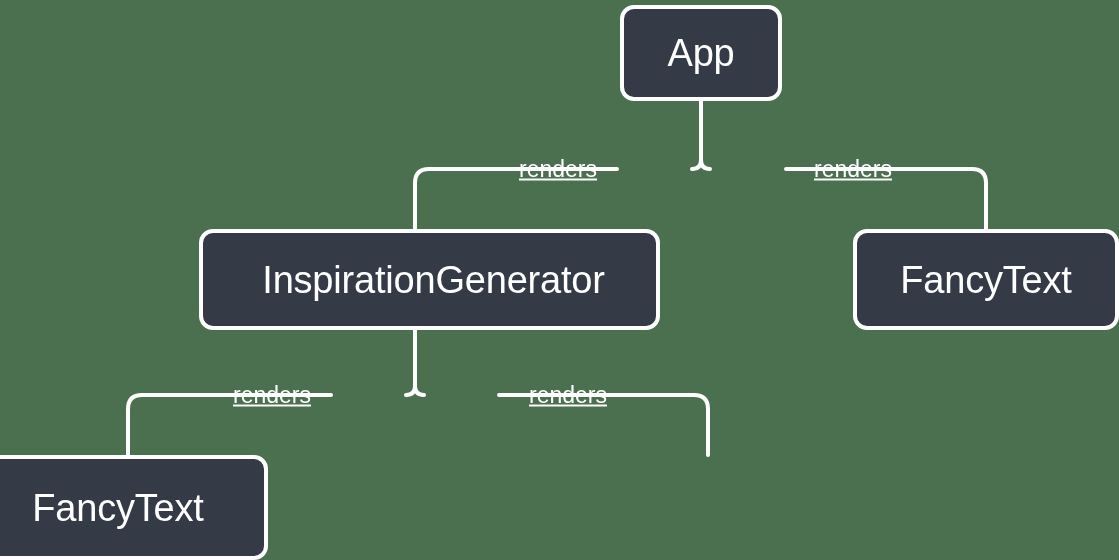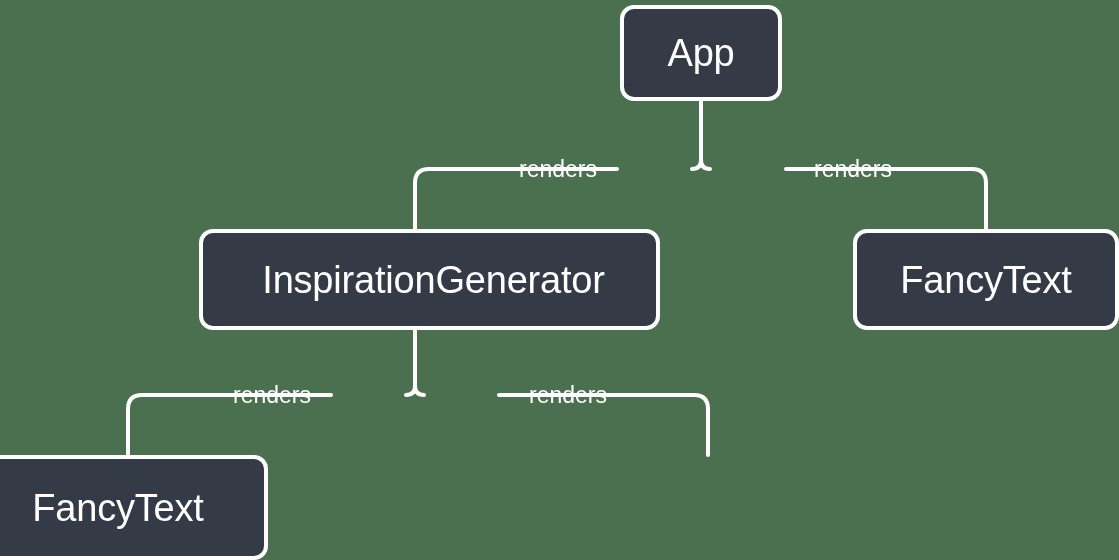--- a/index.html
+++ b/index.html
@@ -45,20 +45,21 @@
     line-height: 1;
   }
   .edge-label {
     position: absolute;
     color: #ffffff;
     font-size: 23px;
     font-weight: 400;
     line-height: 1;
     white-space: nowrap;
     transform: translate(-50%, -50%);
+    text-decoration: underline;
   }
 </style>
 </head>
 <body>
 
 <div id="diagram">
 
   <svg id="connectors" viewBox="0 0 1119 560" width="1119" height="560" fill="none" stroke="#ffffff" stroke-width="4" stroke-linecap="round">
 
     <path d="M 701 101 L 701 160 Q 701 169 710 169"></path>

